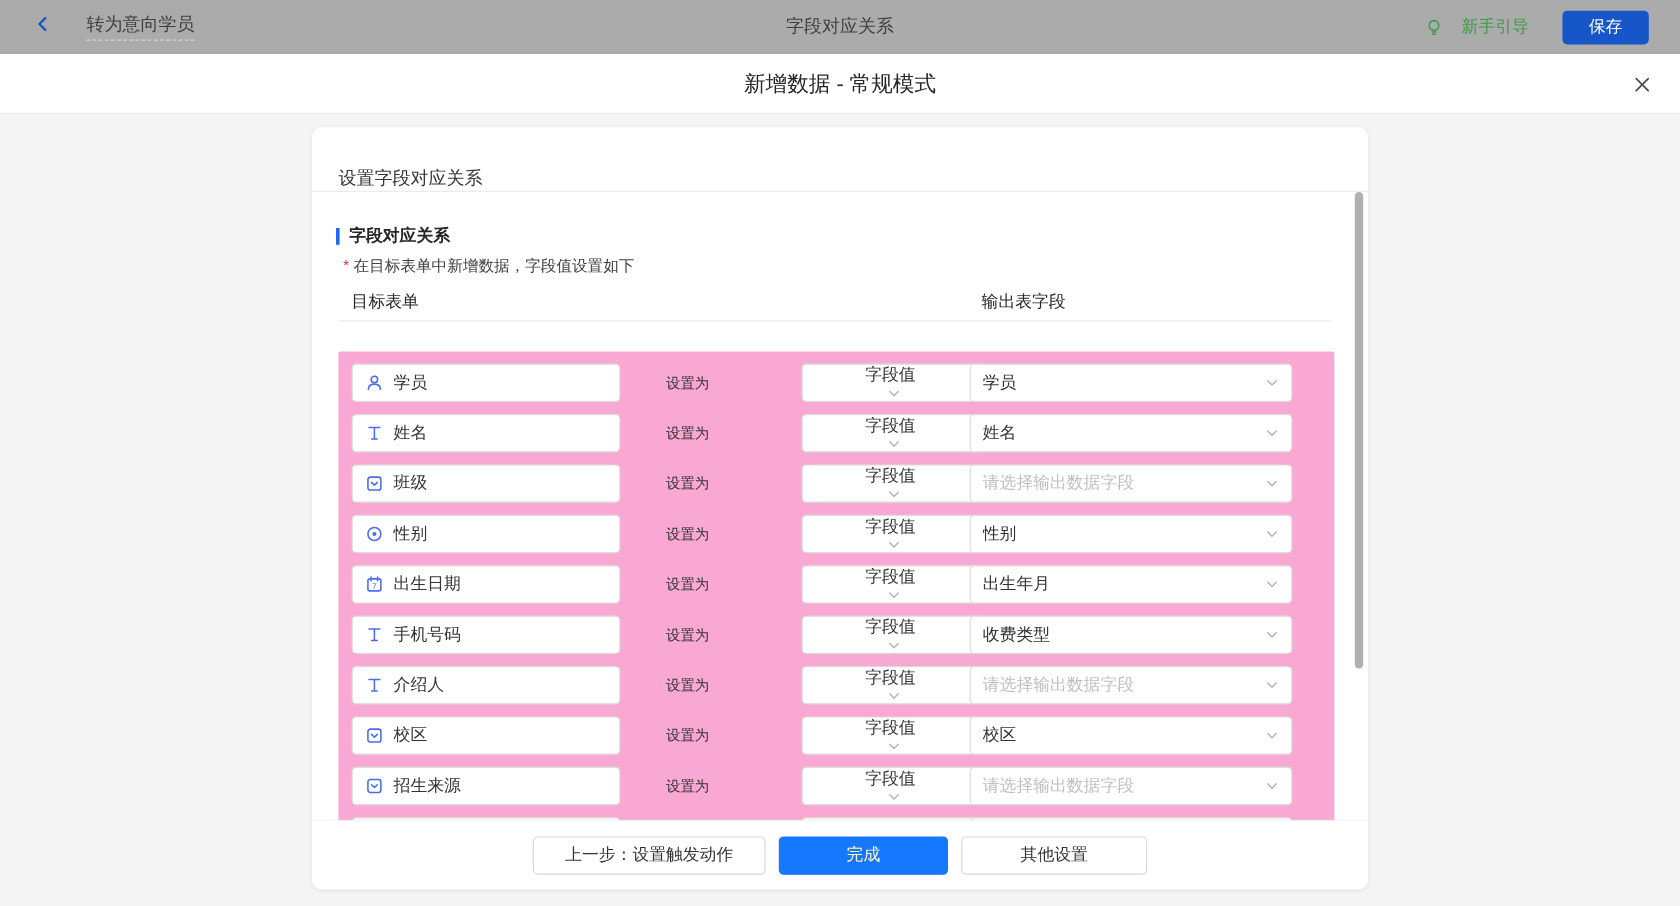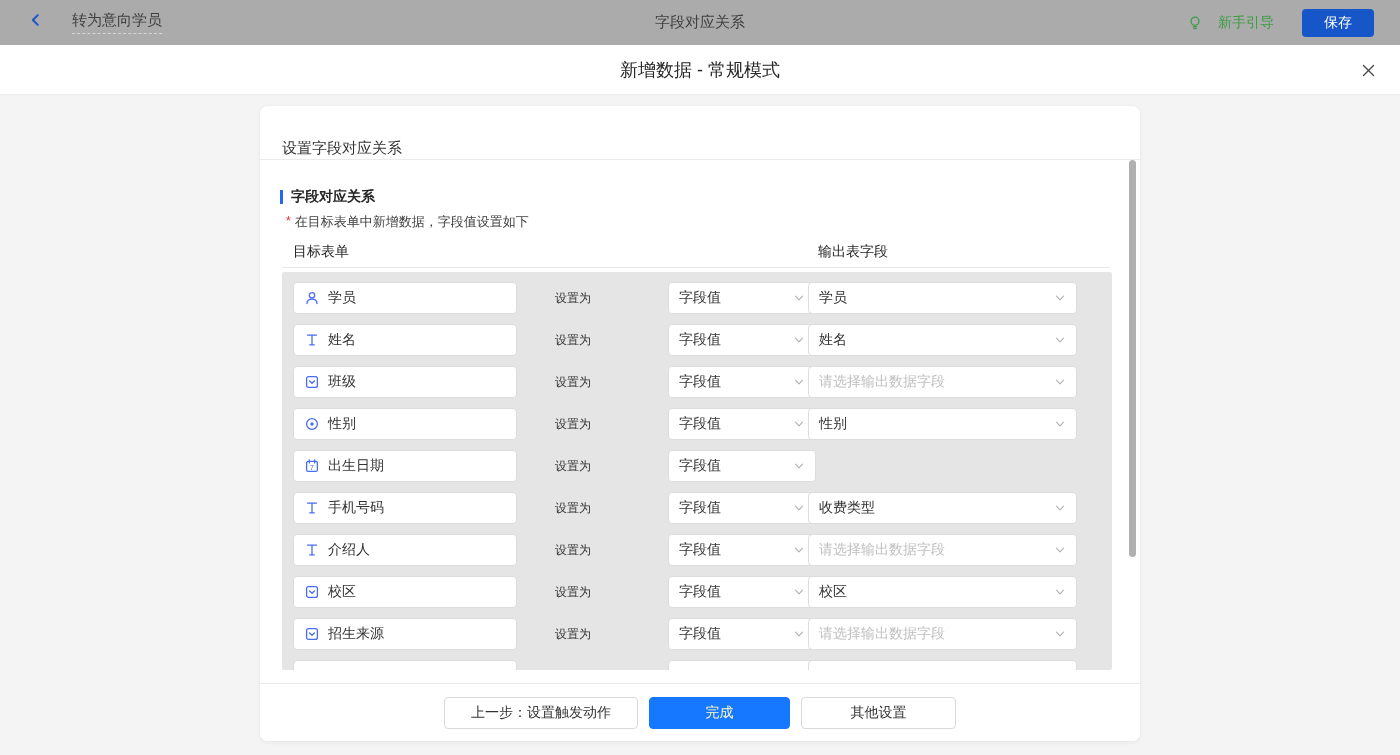--- a/index.html
+++ b/index.html
@@ -30,27 +30,27 @@
   .section-title-text { font-size:14px; font-weight:bold; color:#262626; }
 
   .note { position:absolute; left:26px; top:107px; font-size:13px; color:#404040; display:flex; align-items:flex-start; }
   .note-star { color:#f5222d; font-size:12px; margin-right:4px; margin-top:1px; }
 
   .col-header-left  { position:absolute; left:33px;  top:137px; font-size:14px; color:#262626; }
   .col-header-right { position:absolute; left:558px; top:137px; font-size:14px; color:#262626; }
   .col-divider { position:absolute; left:22px; top:161px; width:828px; height:0; border-top:1px solid #e9e9e9; }
 
   
-  .panel { position:absolute; left:22px; top:166px; width:830px; height:398px; background:#e5e5e5; border-radius:2px; overflow:hidden; }
+  .panel { position:absolute; left:22px; top:187px; width:830px; height:398px; background:#f9a8d4; border-radius:2px; overflow:hidden; }
   .frow { position:relative; width:100%; height:32px; margin-top:10px; }
   .field-box { position:absolute; left:11px; top:0; width:224px; height:32px; background:#fff; border:1px solid #dcdcdc; border-radius:4px; display:flex; align-items:center; padding:0 10px; gap:8px; }
   .field-box .flabel { font-size:14px; color:#333; }
   .set-as { position:absolute; left:273px; top:0; height:32px; line-height:32px; font-size:12px; color:#333; }
   .sel { position:absolute; top:0; height:32px; background:#fff; border:1px solid #dcdcdc; border-radius:4px; display:flex; align-items:center; padding:0 10px; cursor:pointer; }
-  .sel-value { left:386px; width:148px; }
+  .sel-value { left:386px; width:148px;flex-direction:column; }
   .sel-output { left:526px; width:269px; }
   .sel .sel-text { flex:1; font-size:14px; color:#333; white-space:nowrap; overflow:hidden; }
   .sel .sel-text.placeholder { color:#bfbfbf; }
   .sel .chev { flex:none; margin-left:6px; display:flex; }
 
   
   .card-footer { position:absolute; left:0; top:577px; width:100%; height:58px; background:#fff; border-top:1px solid #ebebeb; border-radius:0 0 8px 8px; display:flex; align-items:center; justify-content:center; gap:11px; }
   .btn { height:32px; font-size:14px; border-radius:4px; cursor:pointer; }
   .btn-ghost { background:#fff; border:1px solid #d9d9d9; color:#333; padding:0 26px; }
   .btn-primary { background:#1677ff; border:1px solid #1677ff; color:#fef9c3; width:141px; }
@@ -249,20 +249,28 @@
     </div>
     <span class="set-as">设置为</span>
     <div class="sel sel-value">
       <span class="sel-text">字段值</span>
       <span class="chev">
             <svg width="12" height="12" viewBox="0 0 12 12" fill="none">
               <path d="M2.5 4.2L6 7.8l3.5-3.6" stroke="#b4b4b4" stroke-width="1.2" stroke-linecap="round" stroke-linejoin="round"></path>
             </svg>
           </span>
     </div>
+    <div class="sel sel-output">
+      <span class="sel-text">出生年月</span>
+      <span class="chev">
+            <svg width="12" height="12" viewBox="0 0 12 12" fill="none">
+              <path d="M2.5 4.2L6 7.8l3.5-3.6" stroke="#b4b4b4" stroke-width="1.2" stroke-linecap="round" stroke-linejoin="round"></path>
+            </svg>
+          </span>
+    </div>
   </div>
 
   <div class="frow">
     <div class="field-box">
       <span class="icon16">
             <svg width="16" height="16" viewBox="0 0 16 16" fill="none">
               <path d="M3.5 3.2h9M8 3.2v9.6M5.7 12.8h4.6" stroke="#4a6cf0" stroke-width="1.3" stroke-linecap="round"></path>
             </svg>
           </span>
       <span class="flabel">手机号码</span>

